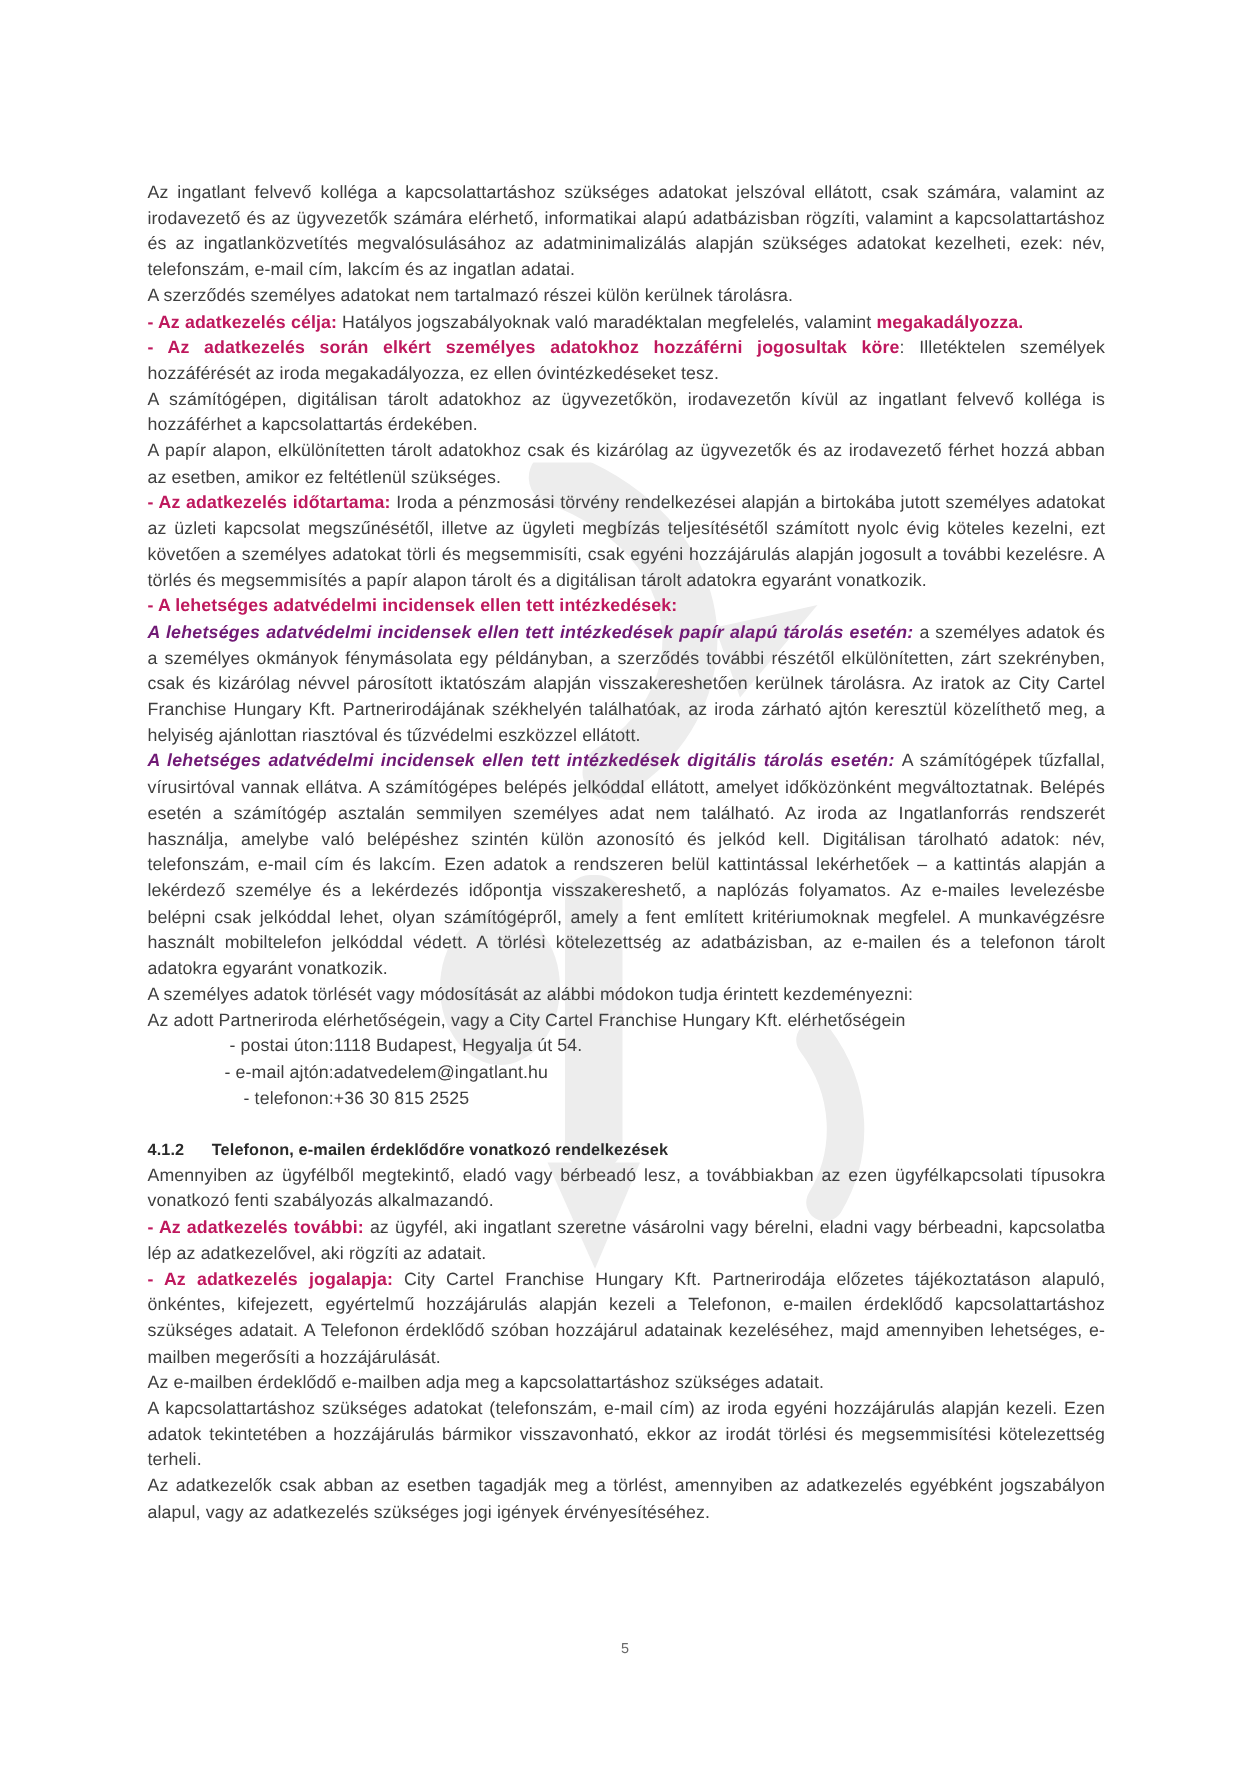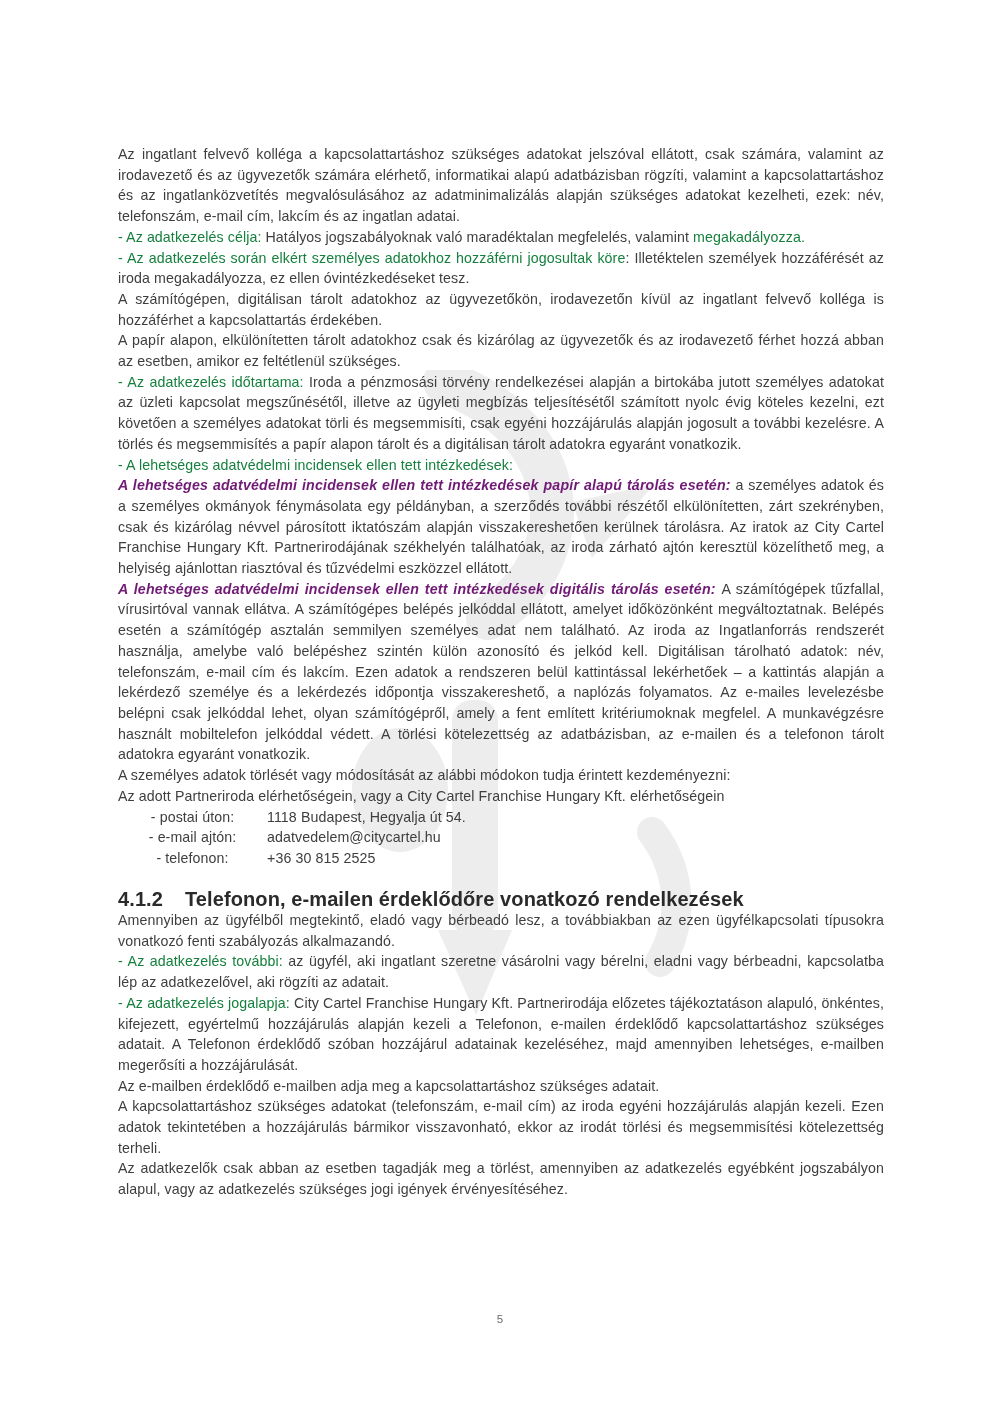--- a/index.html
+++ b/index.html
@@ -17,29 +17,29 @@
   }
   .doc{
     position:absolute; left:118px; top:111px; width:766px;
     font-size:14.2px; line-height:20.7px;
     text-align:justify;
     letter-spacing:0.1px;
     z-index:1;
     margin-top:33px;
   }
   .doc p{margin:0;}
-  .b{font-weight:normal;color:#15803d;}
+  .b{font-weight:bold;color:#be185d;}
   .bi{font-weight:bold;font-style:italic;color:#701a75;letter-spacing:0.2px;}
   .gap{height:20.7px;}
   .sec{
     display:flex; gap:22px; align-items:baseline;
-    font-weight:bold; font-size:20px; color:#2a2a2a;
+    font-weight:bold; font-size:13px; color:#2a2a2a;
     text-align:left; line-height:20.7px;
   }
-  .contact-row{display:flex;text-align:center;}
+  .contact-row{display:flex;text-align:right;}
   .contact-label{width:149px;flex:0 0 149px;}
   .footer{
     position:absolute; top:1313px; left:0; width:1000px;
     text-align:center; font-size:11.5px; color:#6a6a6a; z-index:1;
   }
 </style>
 </head>
 <body>
 
 <svg class="watermark" width="460" height="660" viewBox="0 0 460 660" aria-hidden="true">
@@ -50,20 +50,21 @@
   <g fill="#ededed" stroke="none">
     <path d="M242,132 L324,114 L262,188 Z"></path>
     <ellipse cx="70" cy="420" rx="48" ry="62"></ellipse>
     <rect x="122" y="330" width="46" height="236" rx="20"></rect>
     <path d="M108,560 L182,560 L146,645 Z"></path>
   </g>
 </svg>
 
 <div class="doc">
   <p>Az ingatlant felvevő kolléga a kapcsolattartáshoz szükséges adatokat jelszóval ellátott, csak számára, valamint az irodavezető és az ügyvezetők számára elérhető, informatikai alapú adatbázisban rögzíti, valamint a kapcsolattartáshoz és az ingatlanközvetítés megvalósulásához az adatminimalizálás alapján szükséges adatokat kezelheti, ezek: név, telefonszám, e-mail cím, lakcím és az ingatlan adatai.</p>
+  <p>A szerződés személyes adatokat nem tartalmazó részei külön kerülnek tárolásra.</p>
 
   <p><span class="b">- Az adatkezelés célja: </span><span> Hatályos jogszabályoknak való maradéktalan megfelelés, valamint </span><span class="b">megakadályozza.</span></p>
 
   <p><span class="b">- Az adatkezelés során elkért személyes adatokhoz hozzáférni jogosultak köre</span><span>: Illetéktelen személyek hozzáférését az iroda megakadályozza, ez ellen óvintézkedéseket tesz.</span></p>
 
   <p>A számítógépen, digitálisan tárolt adatokhoz az ügyvezetőkön, irodavezetőn kívül az ingatlant felvevő kolléga is hozzáférhet a kapcsolattartás érdekében.</p>
   <p>A papír alapon, elkülönítetten tárolt adatokhoz csak és kizárólag az ügyvezetők és az irodavezető férhet hozzá abban az esetben, amikor ez feltétlenül szükséges.</p>
 
   <p><span class="b">- Az adatkezelés időtartama: </span><span> Iroda a pénzmosási törvény rendelkezései alapján a birtokába jutott személyes adatokat az üzleti kapcsolat megszűnésétől, illetve az ügyleti megbízás teljesítésétől számított nyolc évig köteles kezelni, ezt követően a személyes adatokat törli és megsemmisíti, csak egyéni hozzájárulás alapján jogosult a további kezelésre. A törlés és megsemmisítés a papír alapon tárolt és a digitálisan tárolt adatokra egyaránt vonatkozik.</span></p>
 
@@ -75,21 +76,21 @@
 
   <p>A személyes adatok törlését vagy módosítását az alábbi módokon tudja érintett kezdeményezni:</p>
   <p>Az adott Partneriroda elérhetőségein, vagy a City Cartel Franchise Hungary Kft. elérhetőségein</p>
 
   <div class="contact-row">
     <span class="contact-label">- postai úton:</span>
     <span class="contact-value">1118 Budapest, Hegyalja út 54.</span>
   </div>
   <div class="contact-row">
     <span class="contact-label">- e-mail ajtón:</span>
-    <span class="contact-value">adatvedelem@citycartel.hu</span>
+    <span class="contact-value">adatvedelem@ingatlant.hu</span>
   </div>
   <div class="contact-row">
     <span class="contact-label">- telefonon:</span>
     <span class="contact-value">+36 30 815 2525</span>
   </div>
 
   <div class="gap"></div>
 
   <div class="sec">
     <span>4.1.2</span>

